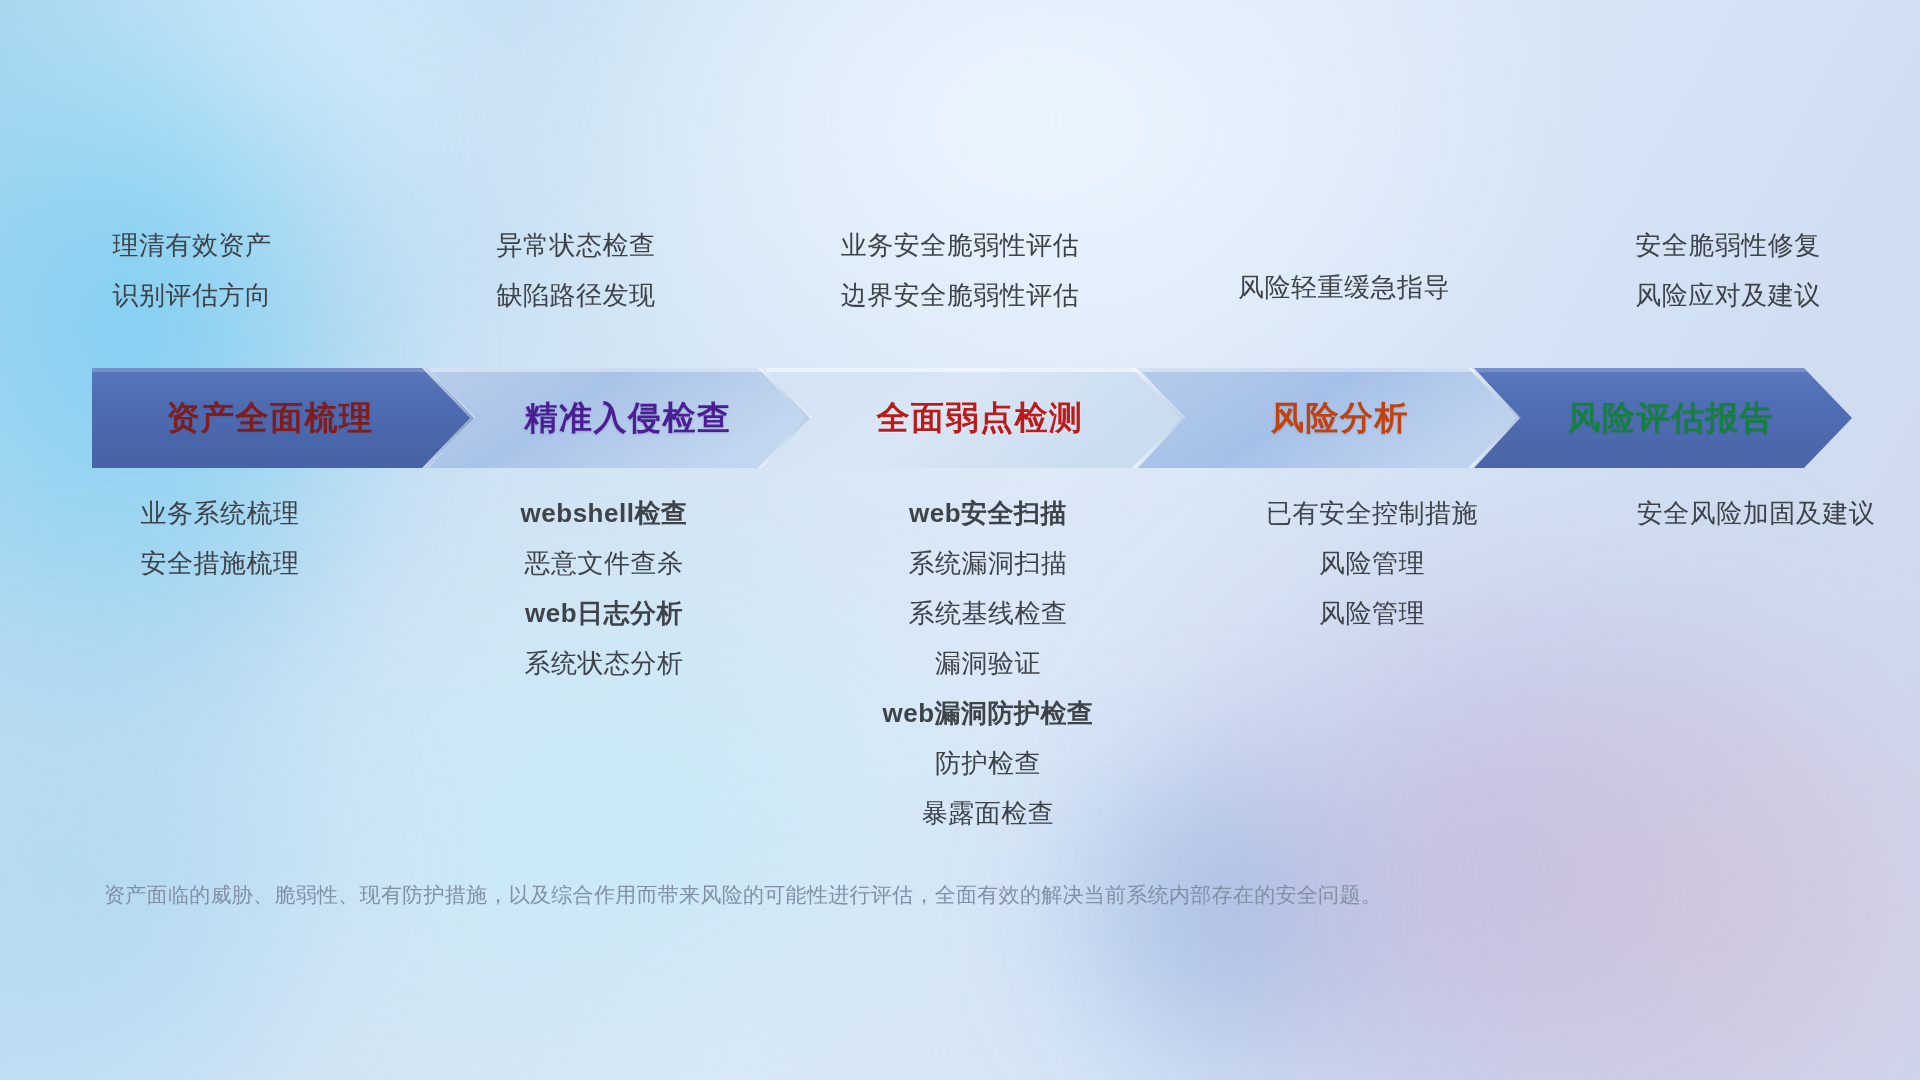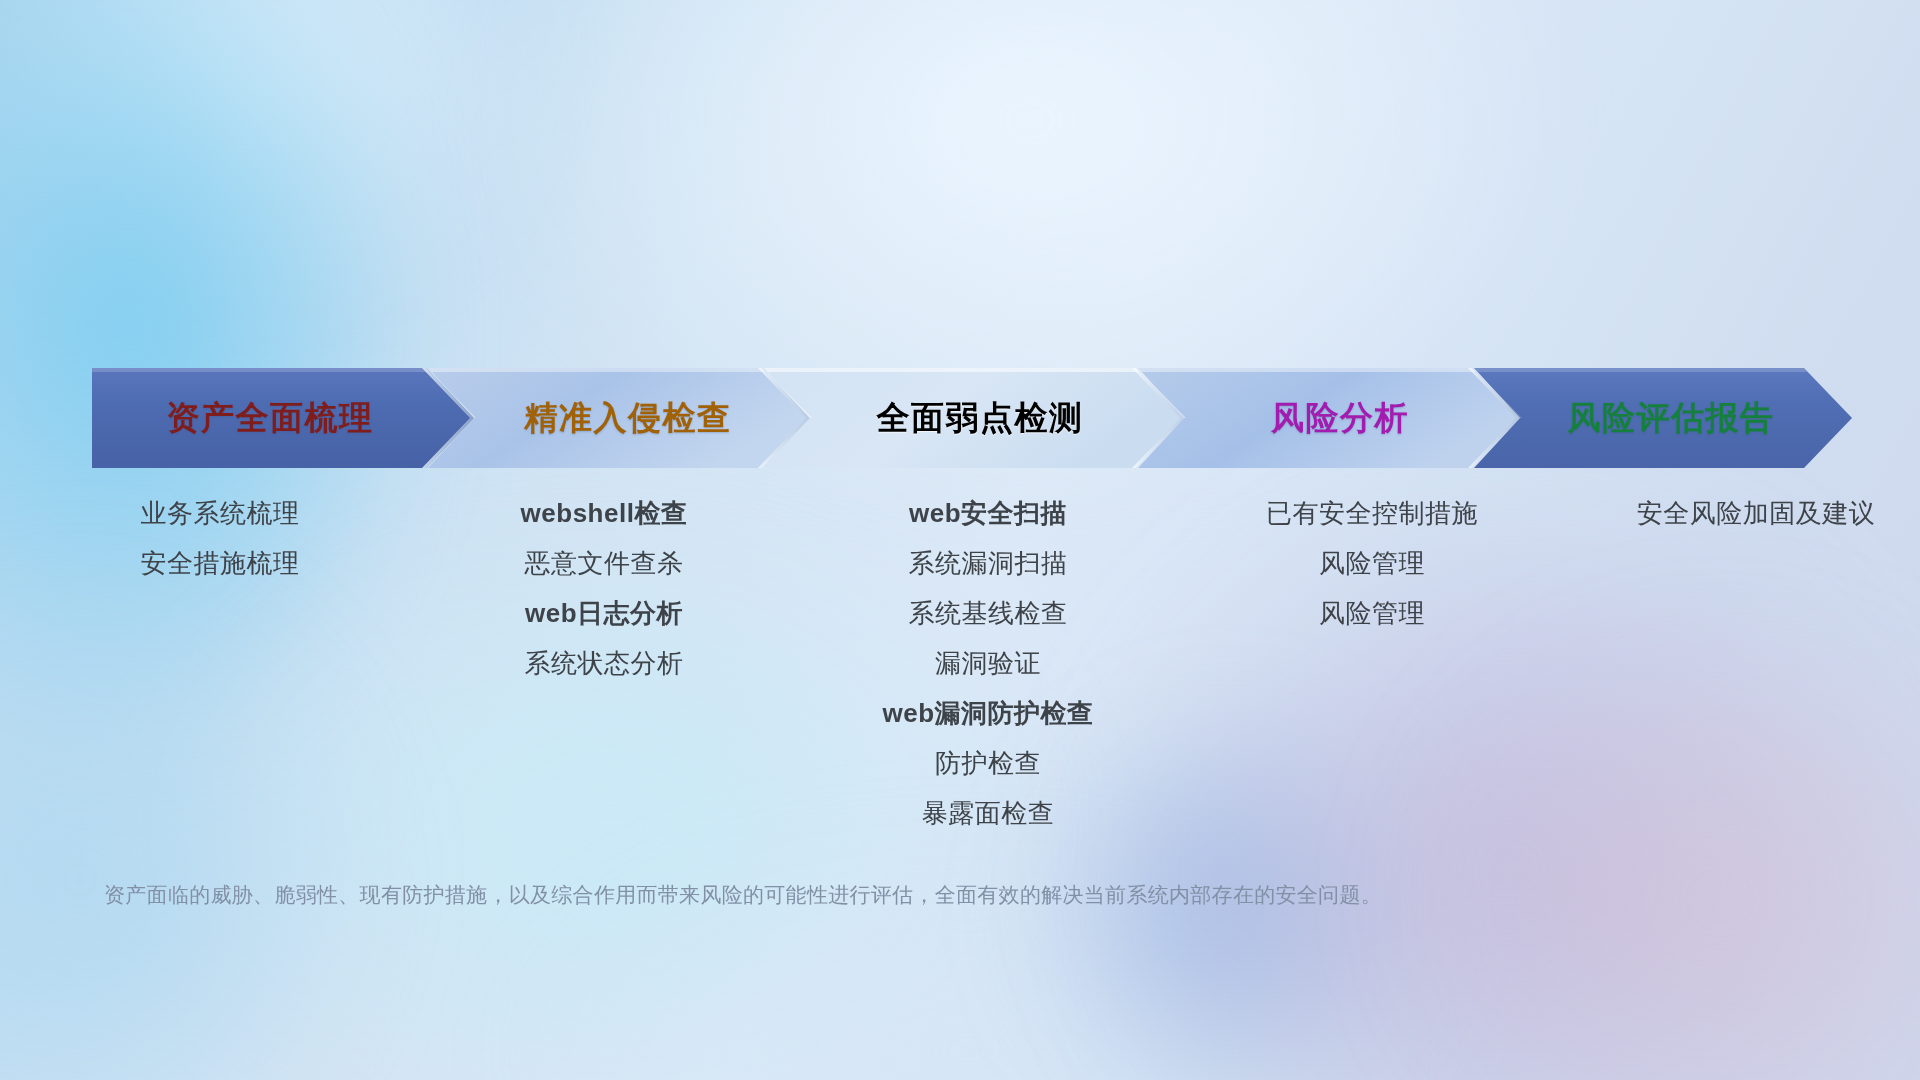--- a/index.html
+++ b/index.html
@@ -132,20 +132,41 @@
   <div class="b9"></div>
   <div class="b7"></div>
   <div class="b5"></div>
   <div class="b4"></div>
   <div class="b6"></div>
   <div class="grain"></div>
 </div>
 
 <div id="content">
 
+  <div class="row-top">
+    <div class="col">
+      <div class="item">理清有效资产</div>
+      <div class="item">识别评估方向</div>
+    </div>
+    <div class="col">
+      <div class="item">异常状态检查</div>
+      <div class="item">缺陷路径发现</div>
+    </div>
+    <div class="col">
+      <div class="item">业务安全脆弱性评估</div>
+      <div class="item">边界安全脆弱性评估</div>
+    </div>
+    <div class="col mid-v">
+      <div class="item">风险轻重缓急指导</div>
+    </div>
+    <div class="col">
+      <div class="item">安全脆弱性修复</div>
+      <div class="item">风险应对及建议</div>
+    </div>
+  </div>
 
   <div id="banner">
 
     <div class="seg s1">
       <div class="shape">
         <svg viewBox="0 0 382 100" preserveAspectRatio="none">
           <defs>
             <linearGradient id="gDark1" x1="0" y1="0" x2="0" y2="1">
               <stop offset="0" stop-color="#5a77bd"></stop>
               <stop offset="0.35" stop-color="#4e6cb2"></stop>
@@ -176,21 +197,21 @@
             <linearGradient id="gEdge2" x1="0" y1="0" x2="1" y2="0">
               <stop offset="0" stop-color="#f2f7fd" stop-opacity=".95"></stop>
               <stop offset="1" stop-color="#b4c6dc" stop-opacity=".75"></stop>
             </linearGradient>
           </defs>
           <path d="M0 0 L334 0 L382 50 L334 100 L0 100 L46 50 Z" fill="url(#gMid2)"></path>
           <path d="M334 0 L382 50 L334 100 L330 100 L378 50 L330 0 Z" fill="url(#gEdge2)" opacity=".9"></path>
           <path d="M0 0 L334 0 L337 4 L3 4 L48 50 L46 50 Z" fill="#ffffff" opacity=".4"></path>
         </svg>
       </div>
-      <div class="lbl" style="color:#a16207">精准入侵检查</div>
+      <div class="lbl" style="color:#4c1d95">精准入侵检查</div>
     </div>
 
     <div class="seg s3">
       <div class="shape">
         <svg viewBox="0 0 420 100" preserveAspectRatio="none">
           <defs>
             <linearGradient id="gPale3" x1="0" y1="0" x2="1" y2="0.3">
               <stop offset="0" stop-color="#d3e3f4"></stop>
               <stop offset="0.5" stop-color="#d8e6f5"></stop>
               <stop offset="1" stop-color="#c9dcf0"></stop>
@@ -198,21 +219,21 @@
             <linearGradient id="gEdge3" x1="0" y1="0" x2="1" y2="0">
               <stop offset="0" stop-color="#f6fafe" stop-opacity=".95"></stop>
               <stop offset="1" stop-color="#bacbe0" stop-opacity=".7"></stop>
             </linearGradient>
           </defs>
           <path d="M0 0 L372 0 L420 50 L372 100 L0 100 L46 50 Z" fill="url(#gPale3)"></path>
           <path d="M372 0 L420 50 L372 100 L368 100 L416 50 L368 0 Z" fill="url(#gEdge3)" opacity=".9"></path>
           <path d="M0 0 L372 0 L375 4 L3 4 L48 50 L46 50 Z" fill="#ffffff" opacity=".55"></path>
         </svg>
       </div>
-      <div class="lbl" style="color:#000000;text-shadow:0 1px 1px rgba(255,255,255,.7)">全面弱点检测</div>
+      <div class="lbl" style="color:#b91c1c;text-shadow:0 1px 1px rgba(255,255,255,.7)">全面弱点检测</div>
     </div>
 
     <div class="seg s4">
       <div class="shape">
         <svg viewBox="0 0 382 100" preserveAspectRatio="none">
           <defs>
             <linearGradient id="gMid4" x1="0" y1="0" x2="1" y2="0.4">
               <stop offset="0" stop-color="#b5cbea"></stop>
               <stop offset="0.5" stop-color="#a5c0e8"></stop>
               <stop offset="1" stop-color="#bed2ee"></stop>
@@ -220,21 +241,21 @@
             <linearGradient id="gEdge4" x1="0" y1="0" x2="1" y2="0">
               <stop offset="0" stop-color="#eef4fc" stop-opacity=".95"></stop>
               <stop offset="1" stop-color="#aec1d9" stop-opacity=".8"></stop>
             </linearGradient>
           </defs>
           <path d="M0 0 L334 0 L382 50 L334 100 L0 100 L46 50 Z" fill="url(#gMid4)"></path>
           <path d="M334 0 L382 50 L334 100 L330 100 L378 50 L330 0 Z" fill="url(#gEdge4)" opacity=".9"></path>
           <path d="M0 0 L334 0 L337 4 L3 4 L48 50 L46 50 Z" fill="#ffffff" opacity=".42"></path>
         </svg>
       </div>
-      <div class="lbl" style="color:#a21caf">风险分析</div>
+      <div class="lbl" style="color:#c2410c">风险分析</div>
     </div>
 
     <div class="seg s5">
       <div class="shape">
         <svg viewBox="0 0 378 100" preserveAspectRatio="none">
           <defs>
             <linearGradient id="gDark5" x1="0" y1="0" x2="0" y2="1">
               <stop offset="0" stop-color="#5c79bf"></stop>
               <stop offset="0.35" stop-color="#506eb4"></stop>
               <stop offset="1" stop-color="#4a65a9"></stop>

